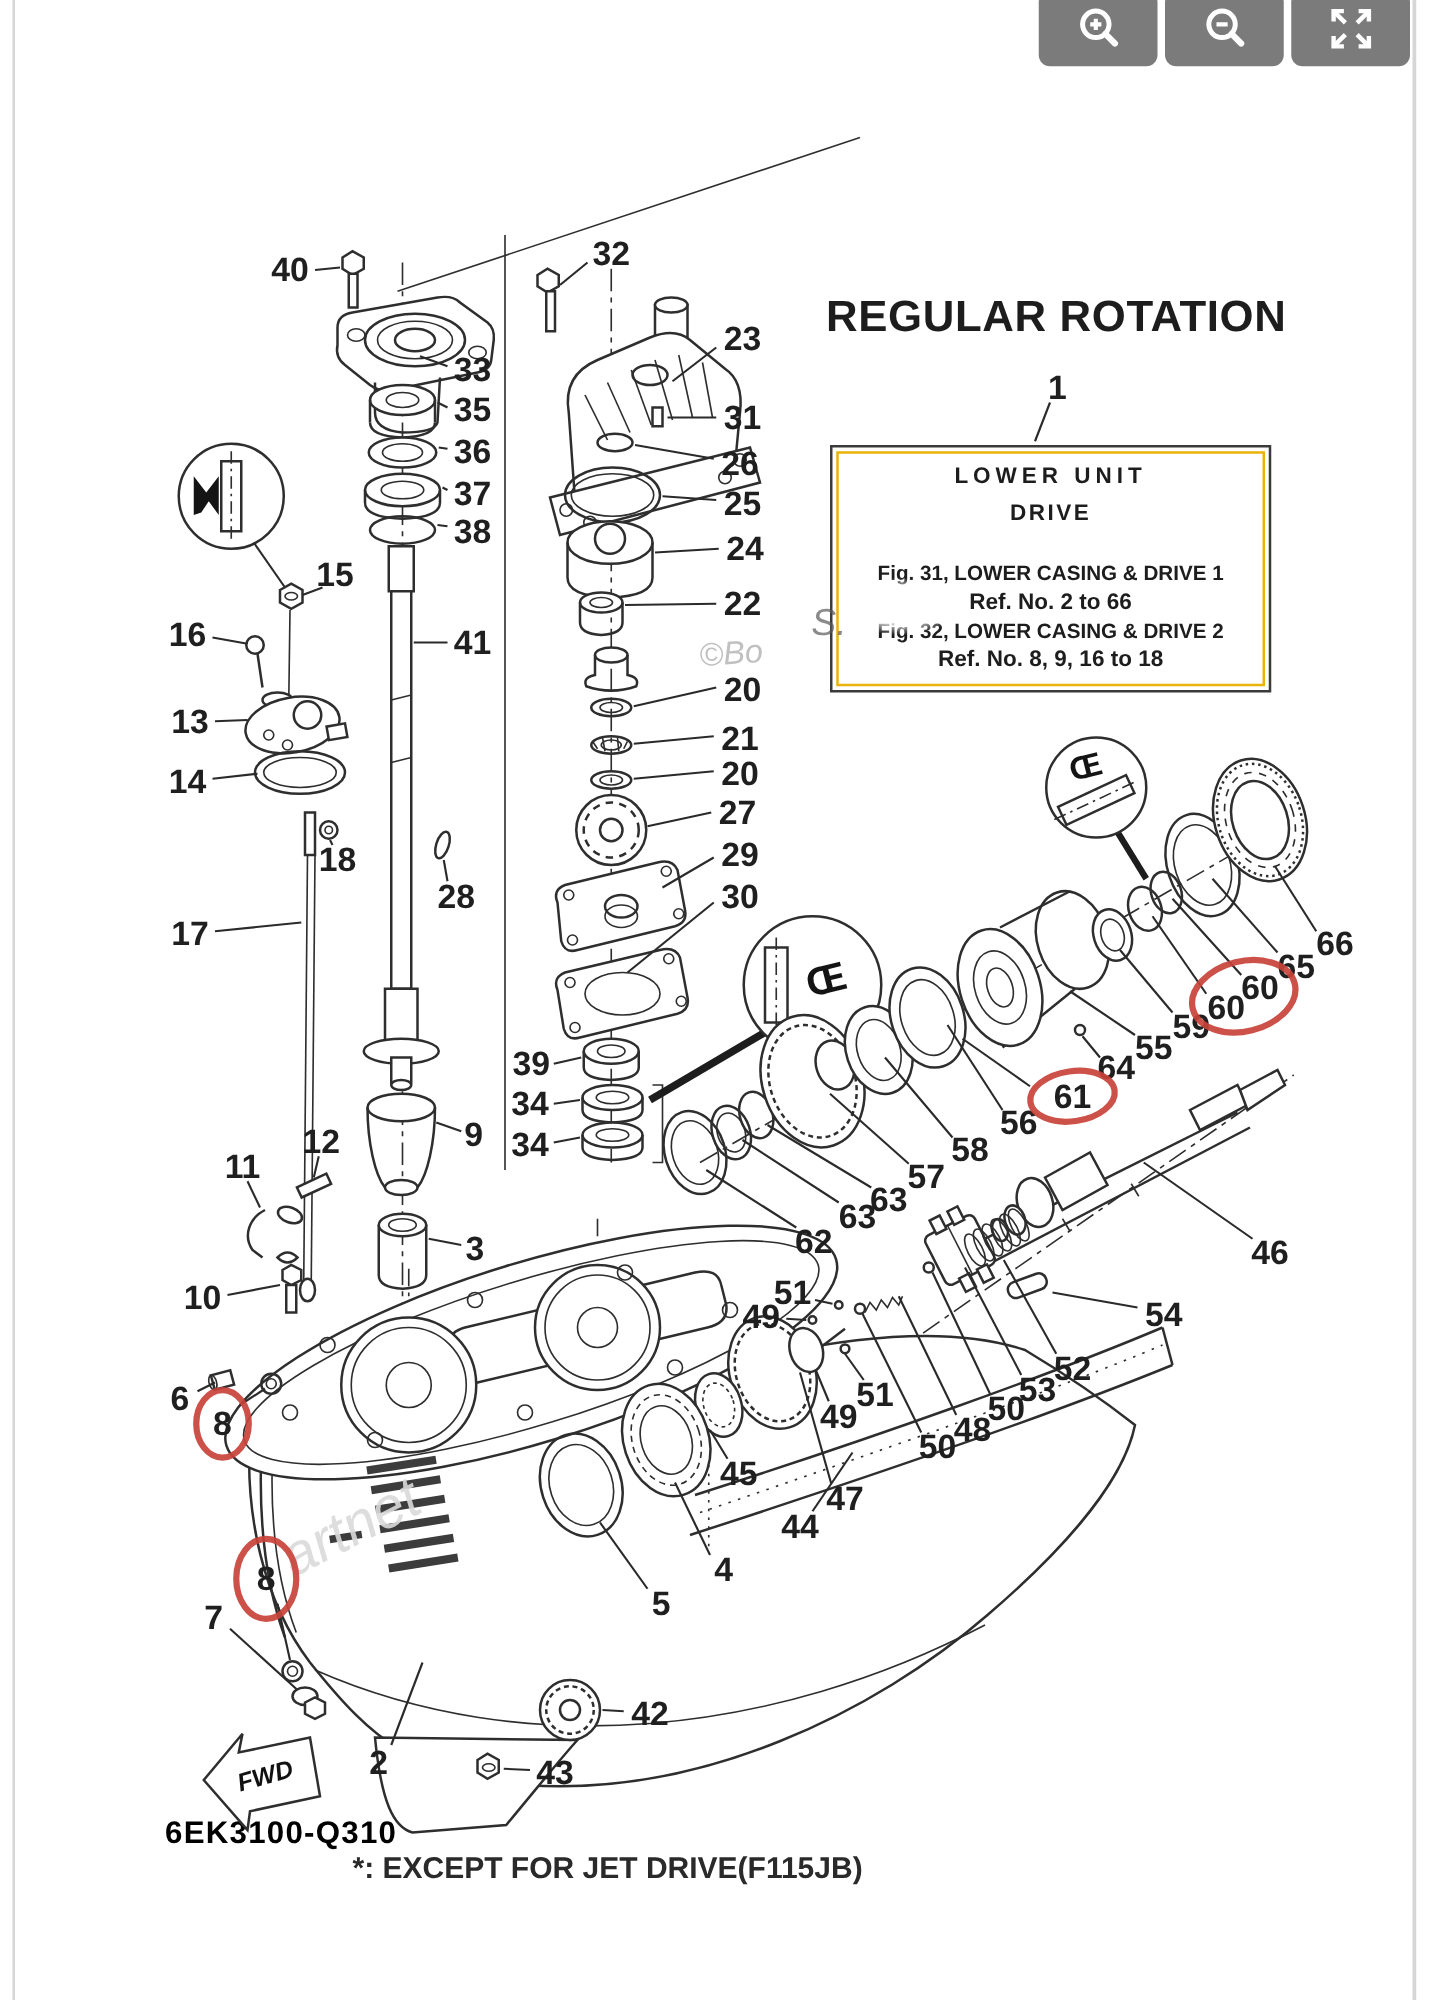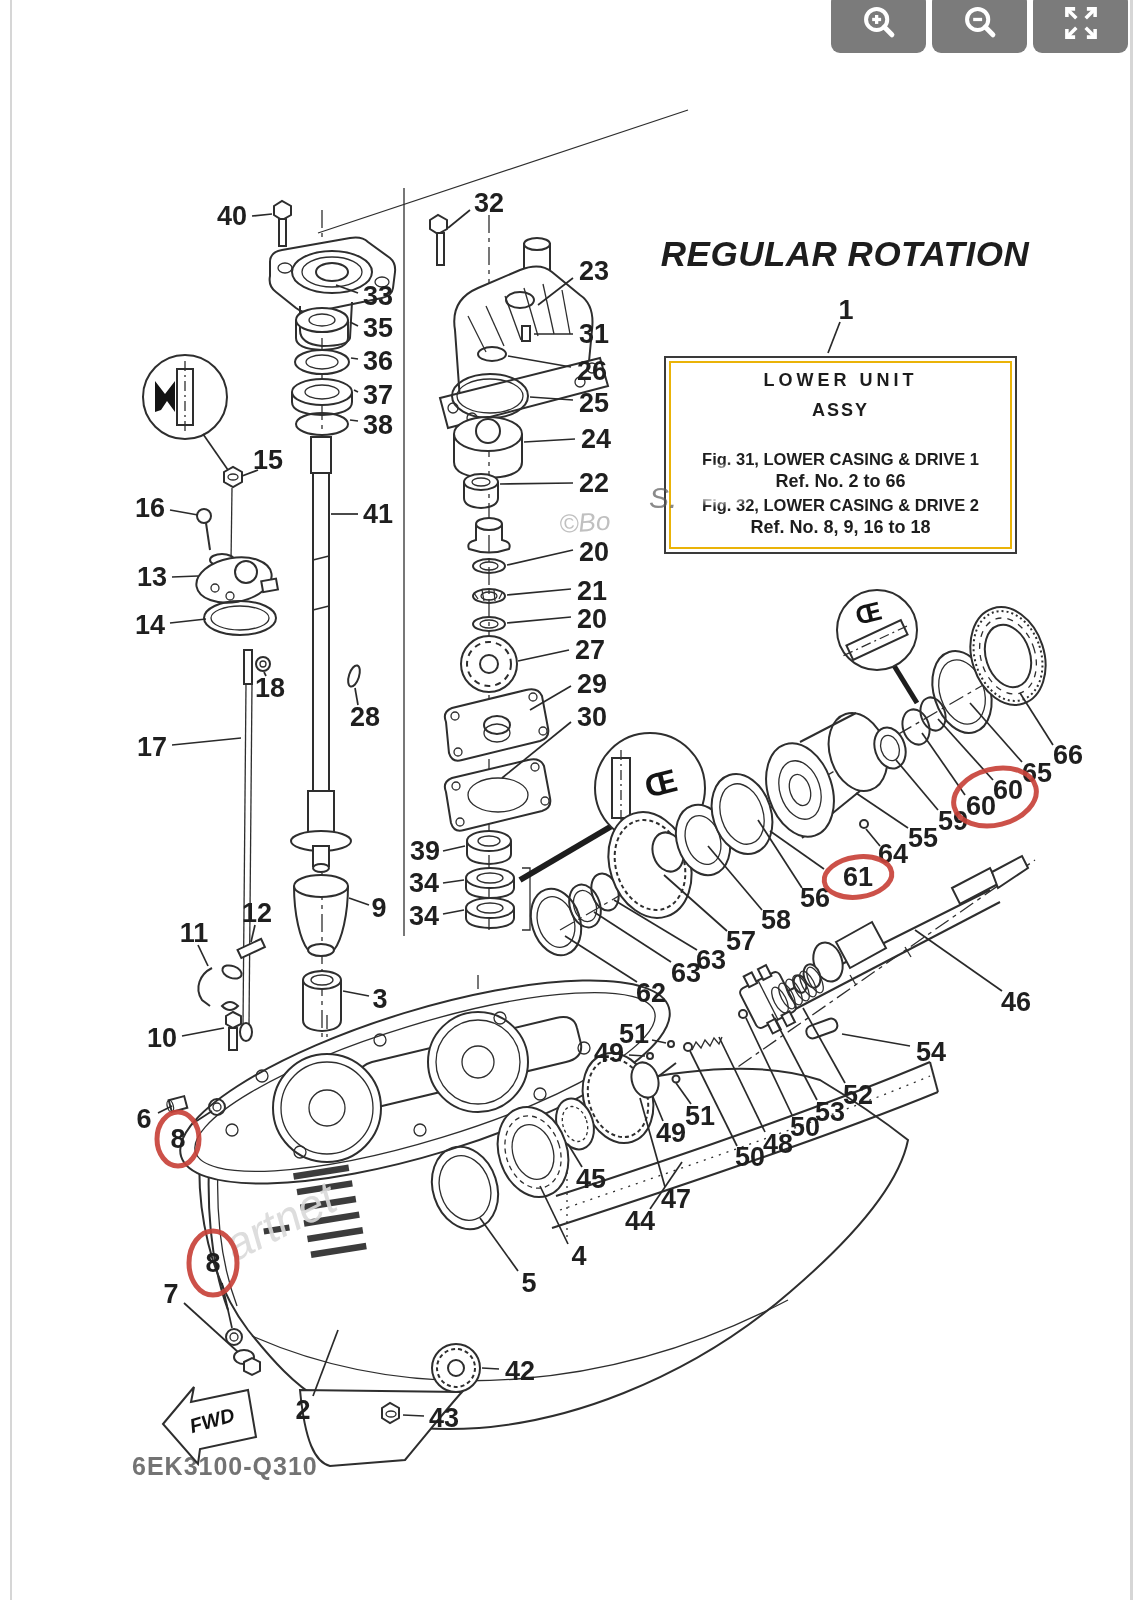--- a/index.html
+++ b/index.html
@@ -7,30 +7,30 @@
         font-family:"Liberation Sans",sans-serif;color:#222;}
   .edge{position:absolute;top:0;bottom:0;width:2px;background:#d6d6d6;}
   .edge.left{left:10px;} .edge.right{left:1130px;width:3px;}
   
   .toolbar{position:absolute;left:831px;top:-7px;display:flex;gap:6px;z-index:40;}
   .vbtn{width:95px;height:60px;background:#7b7b7b;border:none;border-radius:9px;
         display:flex;align-items:flex-end;justify-content:center;padding-bottom:10px;cursor:pointer;}
   .vbtn svg{display:block;}
   
   .title{position:absolute;left:660px;top:234px;width:370px;text-align:center;
-         font-size:35px;font-weight:700;font-style:italic;letter-spacing:.5px;color:#1d1d1d;white-space:nowrap;}
+         font-size:35px;font-weight:700;letter-spacing:.5px;color:#1d1d1d;white-space:nowrap;}
   .infobox{position:absolute;left:664px;top:356px;width:349px;border:2px solid #3a3a3a;background:transparent;}
   .infobox .inner{margin:3px;border:2px solid #eab308;padding:7px 2px 9px 2px;text-align:center;color:#1d1d1d;}
   .ib1{font-size:18px;font-weight:700;letter-spacing:4px;}
   .ib2{font-size:18px;font-weight:700;letter-spacing:2px;margin-top:9px;}
   .ib3{font-size:16.5px;font-weight:700;margin-top:29px;}
   .ib4{font-size:18px;font-weight:700;margin-top:2px;}
   .blob{position:absolute;left:672px;top:462px;width:96px;height:46px;z-index:5;
         background:radial-gradient(closest-side,rgba(255,255,255,.95) 55%,rgba(255,255,255,0));}
-  .code{position:absolute;left:132px;top:1452px;font-size:25px;font-weight:700;letter-spacing:1px;color:#737373;}
+  .code{position:absolute;left:132px;top:1452px;font-size:25px;font-weight:700;letter-spacing:1px;color:#000000;}
   .note{position:absolute;left:282px;top:1481px;font-size:24px;font-weight:700;color:#2a2a2a;}
   
   svg.art{position:absolute;left:0;top:0;z-index:1;}
   .s{stroke:#2e2e2e;stroke-width:2;fill:none;}
   .w{stroke:#2e2e2e;stroke-width:2;fill:#fff;}
   .thin{stroke-width:1.3;}
   .plabel{font-family:"Liberation Sans",sans-serif;font-size:27px;font-weight:700;fill:#1f1f1f;text-anchor:middle;}
   .leader{stroke:#2a2a2a;stroke-width:1.7;fill:none;}
   .redc{stroke:#c8423a;stroke-width:5;fill:none;opacity:.92;}
   .wm{font-family:"Liberation Sans",sans-serif;font-style:italic;}
@@ -71,30 +71,31 @@
             <line x1="6" y1="28" x2="13" y2="21"></line>
         </g>
       </svg>
     </button>
   </div>
 
   <div class="title">REGULAR ROTATION</div>
   <div class="infobox">
     <div class="inner">
       <div class="ib1">LOWER UNIT</div>
-      <div class="ib2">ASSY</div>
+      <div class="ib2">DRIVE</div>
       <div class="ib3">Fig. 31, LOWER CASING &amp; DRIVE 1</div>
       <div class="ib4">Ref. No. 2 to 66</div>
       <div class="ib3" style="margin-top:4px">Fig. 32, LOWER CASING &amp; DRIVE 2</div>
       <div class="ib4">Ref. No. 8, 9, 16 to 18</div>
     </div>
   </div>
   <div class="blob"></div>
 
   <div class="code">6EK3100-Q310</div>
+  <div class="note">*: EXCEPT FOR JET DRIVE(F115JB)</div>
 
   <svg class="art" width="1144" height="1600" viewBox="0 0 1144 1600">
     <defs>
       <pattern id="h1" width="5" height="5" patternUnits="userSpaceOnUse" patternTransform="rotate(45)">
         <line x1="0" y1="0" x2="0" y2="5" stroke="#2e2e2e" stroke-width="1.7"></line>
       </pattern>
       <pattern id="h2" width="4" height="4" patternUnits="userSpaceOnUse" patternTransform="rotate(115)">
         <line x1="0" y1="0" x2="0" y2="4" stroke="#2e2e2e" stroke-width="1.2"></line>
       </pattern>
     </defs>

